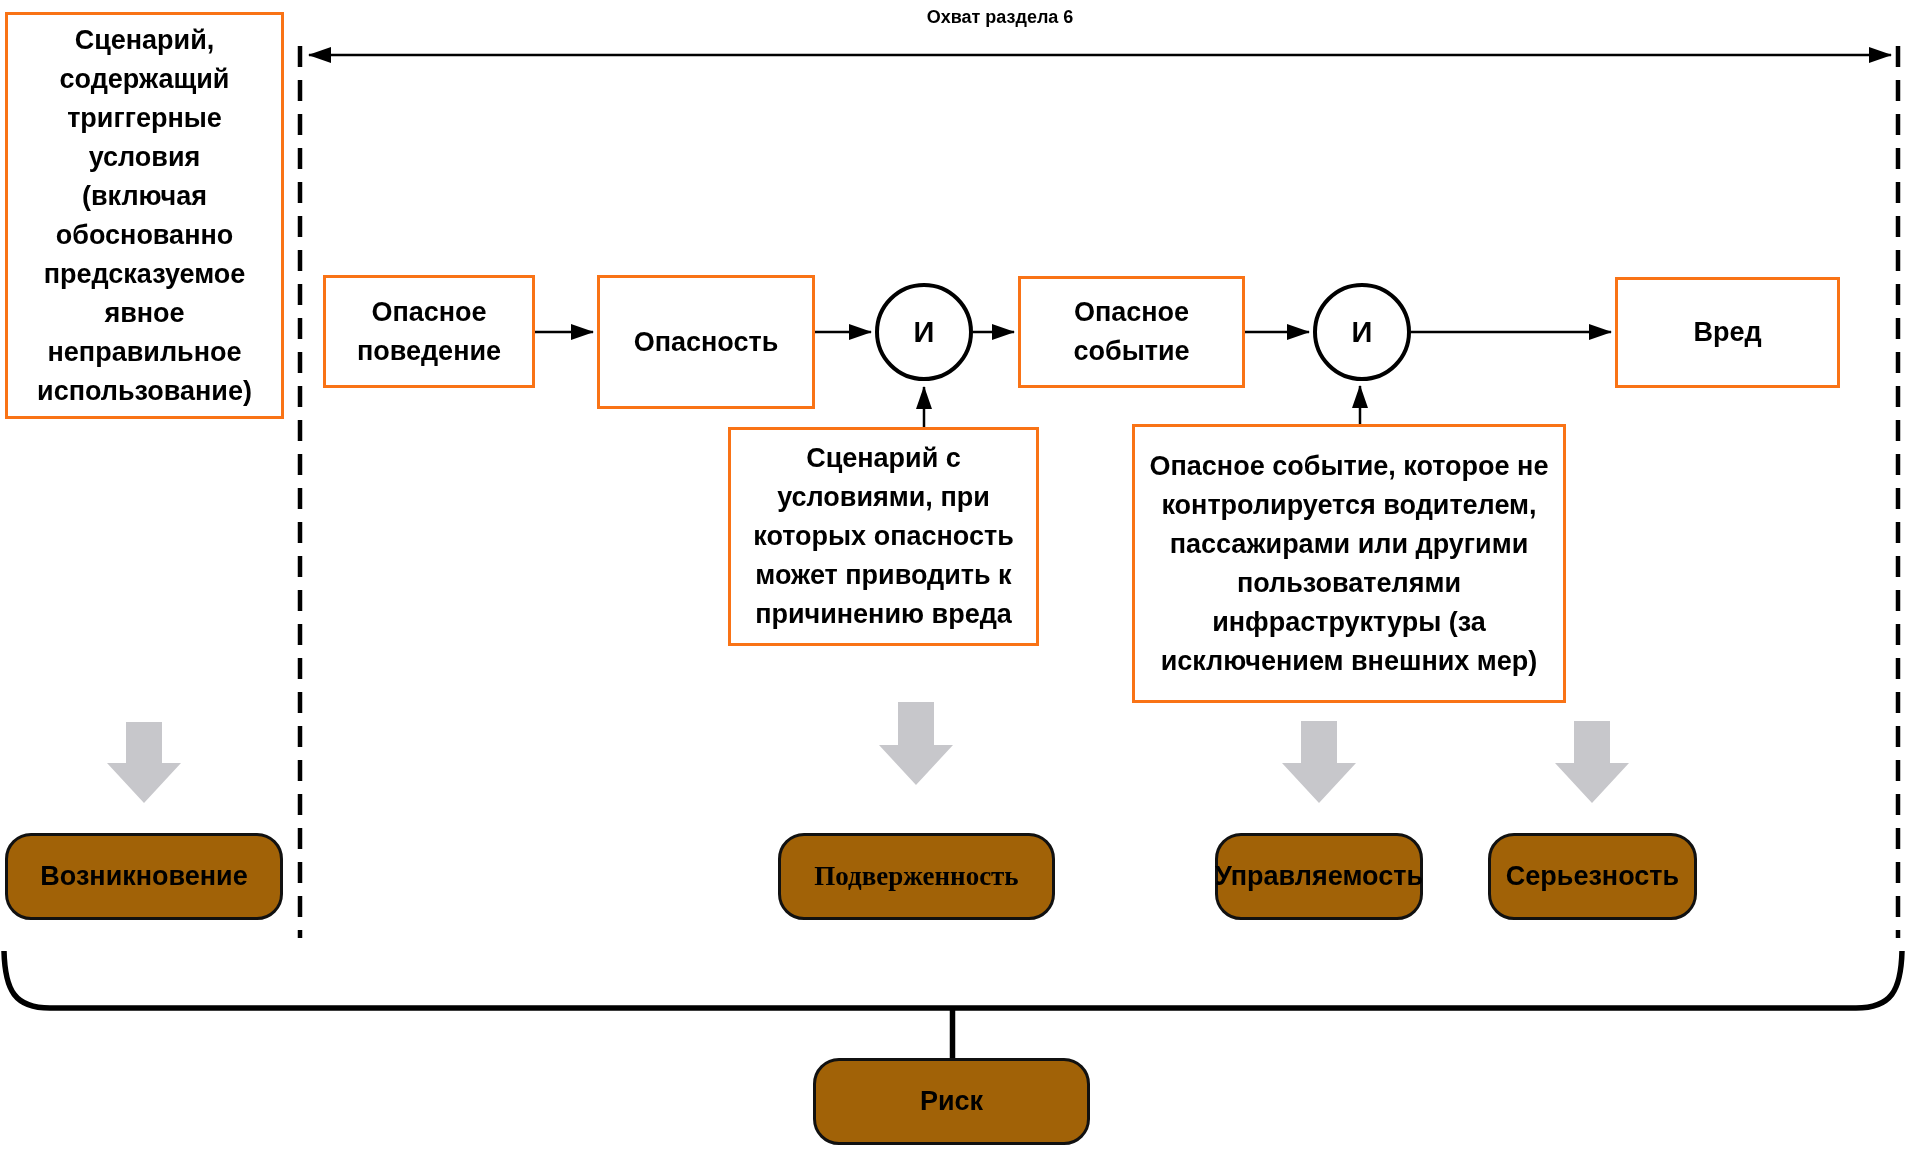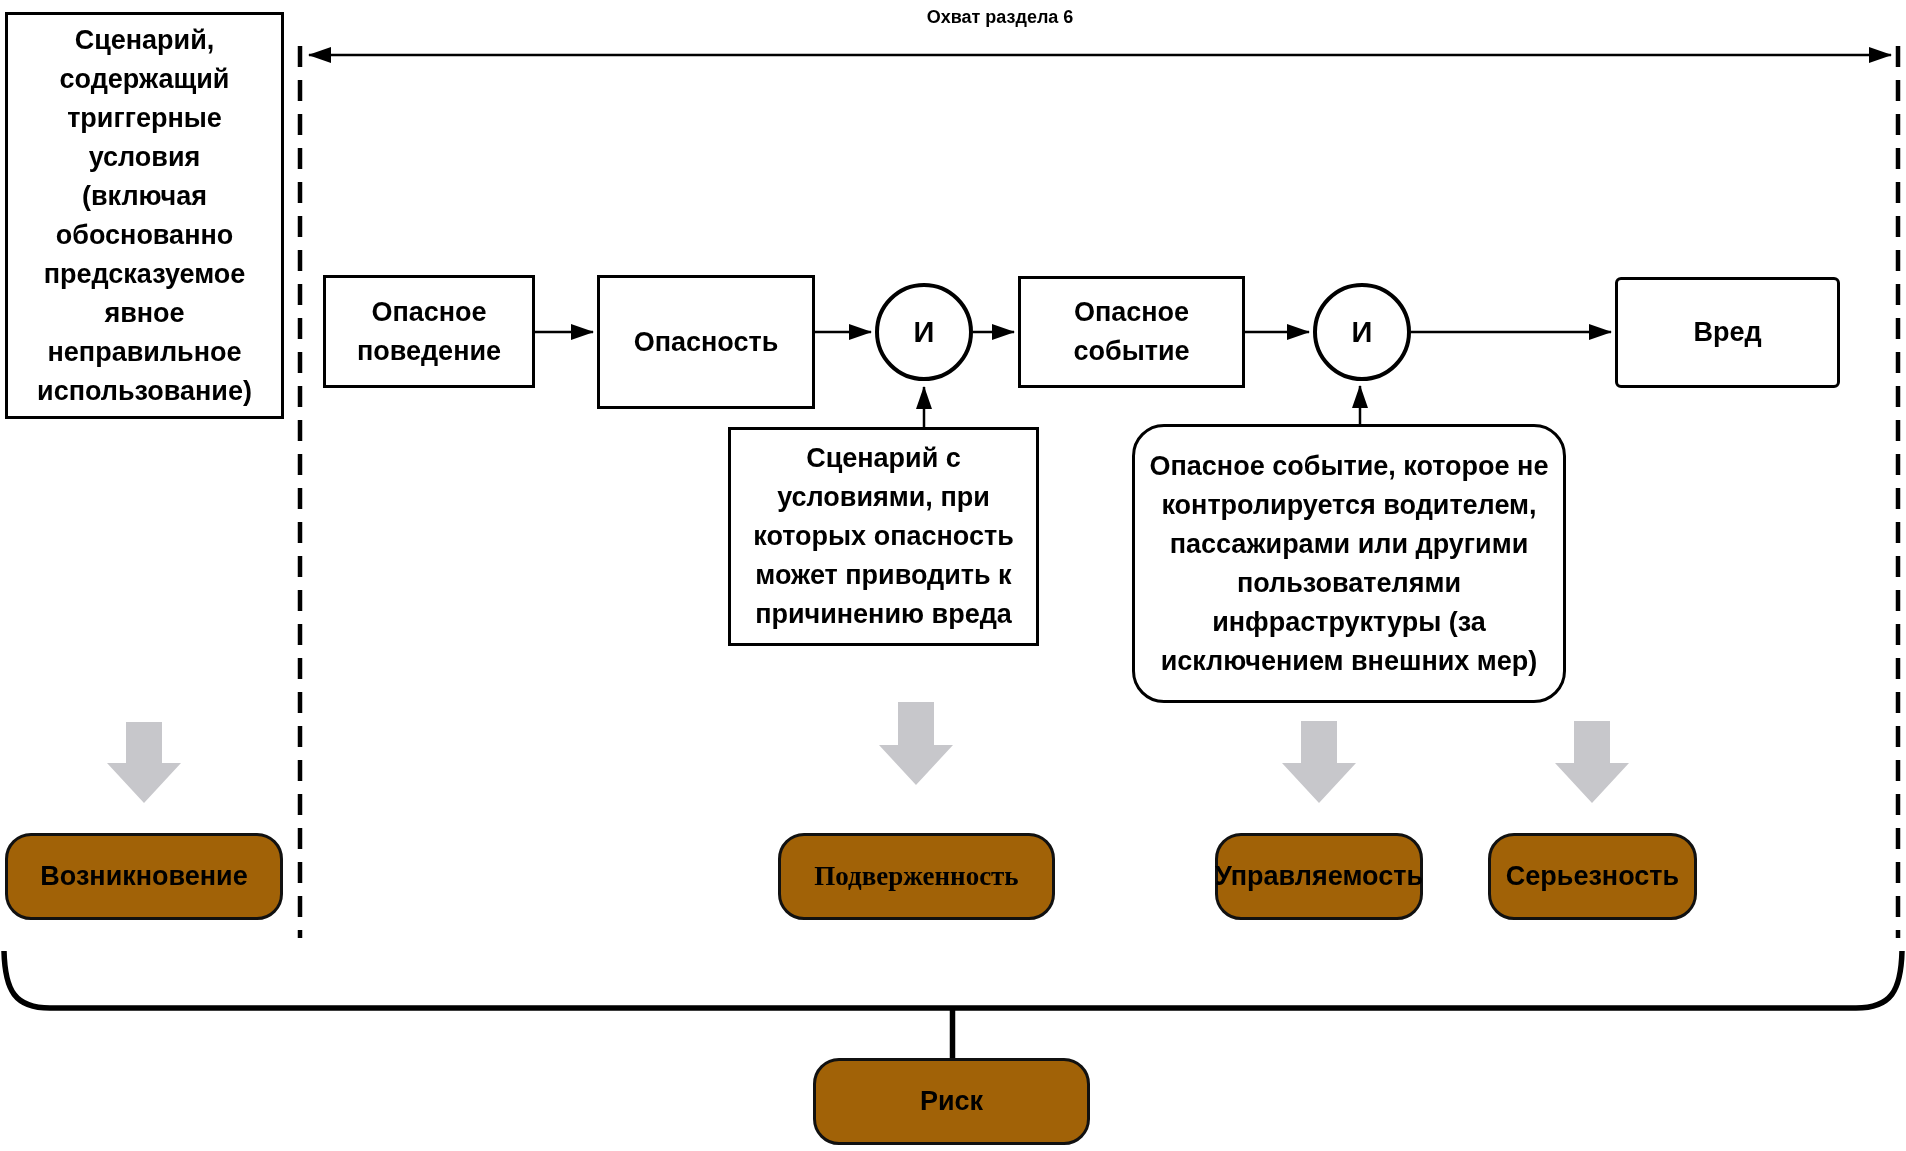--- a/index.html
+++ b/index.html
@@ -13,21 +13,21 @@
     overflow:hidden;
   }
   .abs{position:absolute;}
   .overlay{position:absolute;left:0;top:0;width:1906px;height:1151px;}
   .txt{
     display:flex;align-items:center;justify-content:center;
     text-align:center;white-space:pre-line;
     box-sizing:border-box;
     font-size:27px;line-height:39px;
   }
-  .rect{border:3px solid #000000;background:#fff;}
+  .rect{border:3px solid #f97316;background:#fff;}
   .circle{border:4px solid #000;border-radius:50%;background:#fff;font-size:29px;}
   .pill{border:3px solid #111;border-radius:26px;background:#a16207;}
   .title{font-size:18px;line-height:30px;justify-content:center;display:flex;}
 </style>
 </head>
 <body>
 
 <div class="canvas">
 
   <svg class="overlay" viewBox="0 0 1906 1151">
@@ -73,28 +73,28 @@
 неправильное
 использование)</div>
 
   <div class="abs txt rect" style="left:323px;top:275px;width:212px;height:113px;">Опасное
 поведение</div>
   <div class="abs txt rect" style="left:597px;top:275px;width:218px;height:134px;">Опасность</div>
   <div class="abs txt circle" style="left:875px;top:283px;width:98px;height:98px;">И</div>
   <div class="abs txt rect" style="left:1018px;top:276px;width:227px;height:112px;">Опасное
 событие</div>
   <div class="abs txt circle" style="left:1313px;top:283px;width:98px;height:98px;">И</div>
-  <div class="abs txt rect" style="left:1615px;top:277px;width:225px;height:111px;border-radius:6px;">Вред</div>
+  <div class="abs txt rect" style="left:1615px;top:277px;width:225px;height:111px;">Вред</div>
 
   <div class="abs txt rect" style="left:728px;top:427px;width:311px;height:219px;">Сценарий с
 условиями, при
 которых опасность
 может приводить к
 причинению вреда</div>
-  <div class="abs txt rect" style="left:1132px;top:424px;width:434px;height:279px;border-radius:32px;">Опасное событие, которое не
+  <div class="abs txt rect" style="left:1132px;top:424px;width:434px;height:279px;">Опасное событие, которое не
 контролируется водителем,
 пассажирами или другими
 пользователями
 инфраструктуры (за
 исключением внешних мер)</div>
 
   <div class="abs txt pill" style="left:5px;top:833px;width:278px;height:87px;">Возникновение</div>
   <div class="abs txt pill" style="left:778px;top:833px;width:277px;height:87px;font-family:Liberation Serif, serif;">Подверженность</div>
   <div class="abs txt pill" style="left:1215px;top:833px;width:208px;height:87px;">Управляемость</div>
   <div class="abs txt pill" style="left:1488px;top:833px;width:209px;height:87px;">Серьезность</div>

